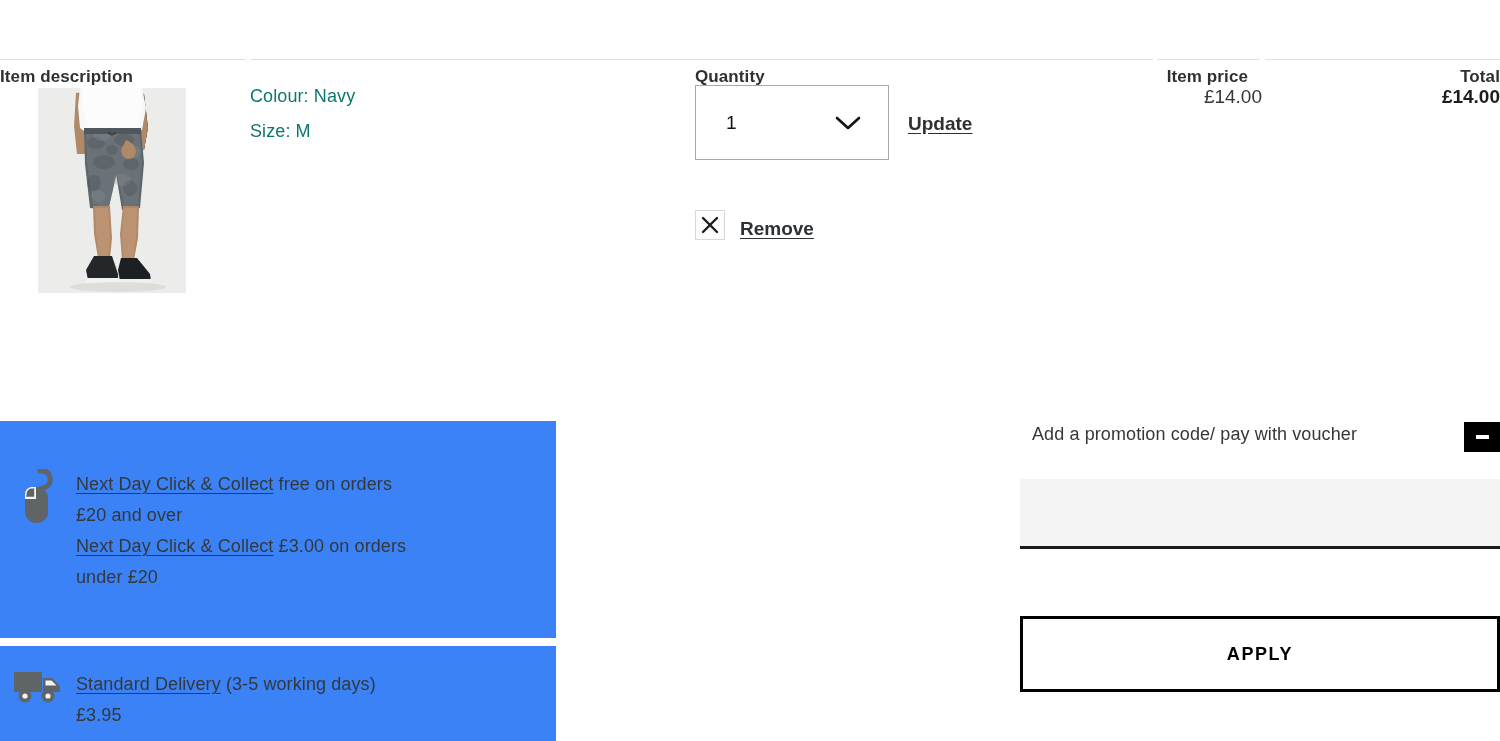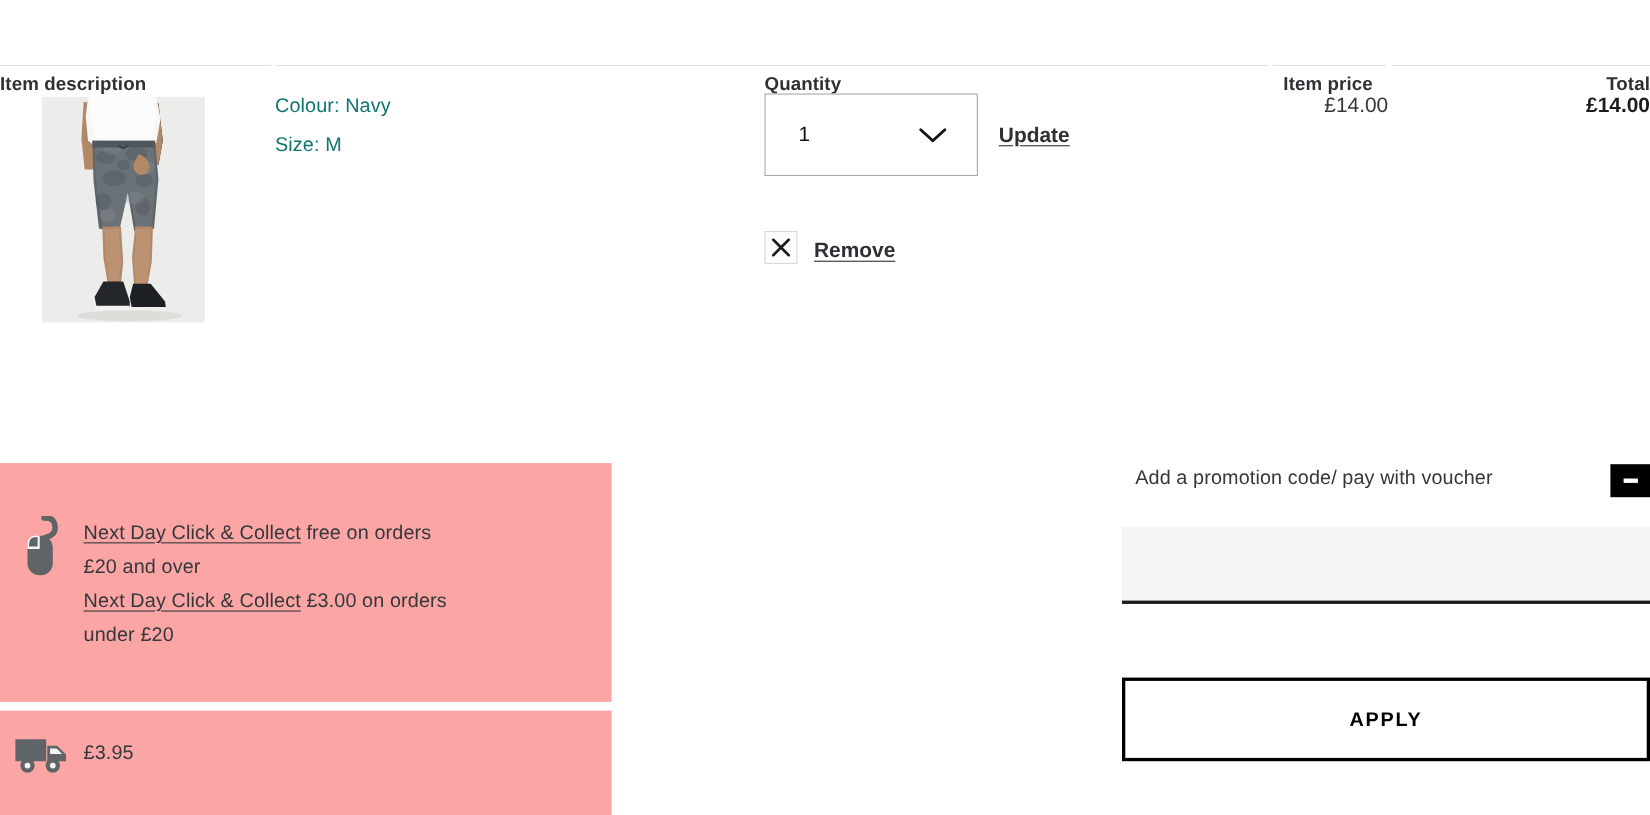--- a/index.html
+++ b/index.html
@@ -177,21 +177,21 @@
     font-weight: 700;
     color: #1b1e20;
     white-space: nowrap;
   }
 
   
   .delivery-panel {
     position: absolute;
     left: 0;
     width: 556px;
-    background: #fca5a5;
+    background: #3b82f6;
     box-sizing: border-box;
   }
   .panel-click { top: 421px; height: 217px; }
   .panel-std   { top: 646px; height: 95px; }
 
   .panel-inner {
     position: absolute;
     left: 0; top: 0;
     width: 100%; height: 100%;
     display: flex;
@@ -423,20 +423,23 @@
         <path d="M2 4 h28 v20 H2 Z" fill="#5f6467"></path>
         <path d="M31 10 h9 l8 8 v6 h-17 Z" fill="#5f6467"></path>
         <path d="M33.5 12.5 h6 l5 5 h-11 Z" fill="#f4f4f3"></path>
         <circle cx="13" cy="28" r="6.5" fill="#5f6467"></circle>
         <circle cx="13" cy="28" r="2.6" fill="#f4f4f3"></circle>
         <circle cx="36" cy="28" r="6.5" fill="#5f6467"></circle>
         <circle cx="36" cy="28" r="2.6" fill="#f4f4f3"></circle>
       </svg>
     </div>
     <div class="panel-text">
+      <span class="panel-line">
+        <a class="lk" href="#">Standard Delivery</a><span> (3-5 working days)</span>
+      </span>
       <span class="panel-line">£3.95</span>
     </div>
   </div>
 </div>
 
 <div class="promo">
   <div class="promo-head">
     <span class="promo-label">Add a promotion code/ pay with voucher</span>
     <button class="promo-toggle" type="button">
       <span class="dash"></span>

